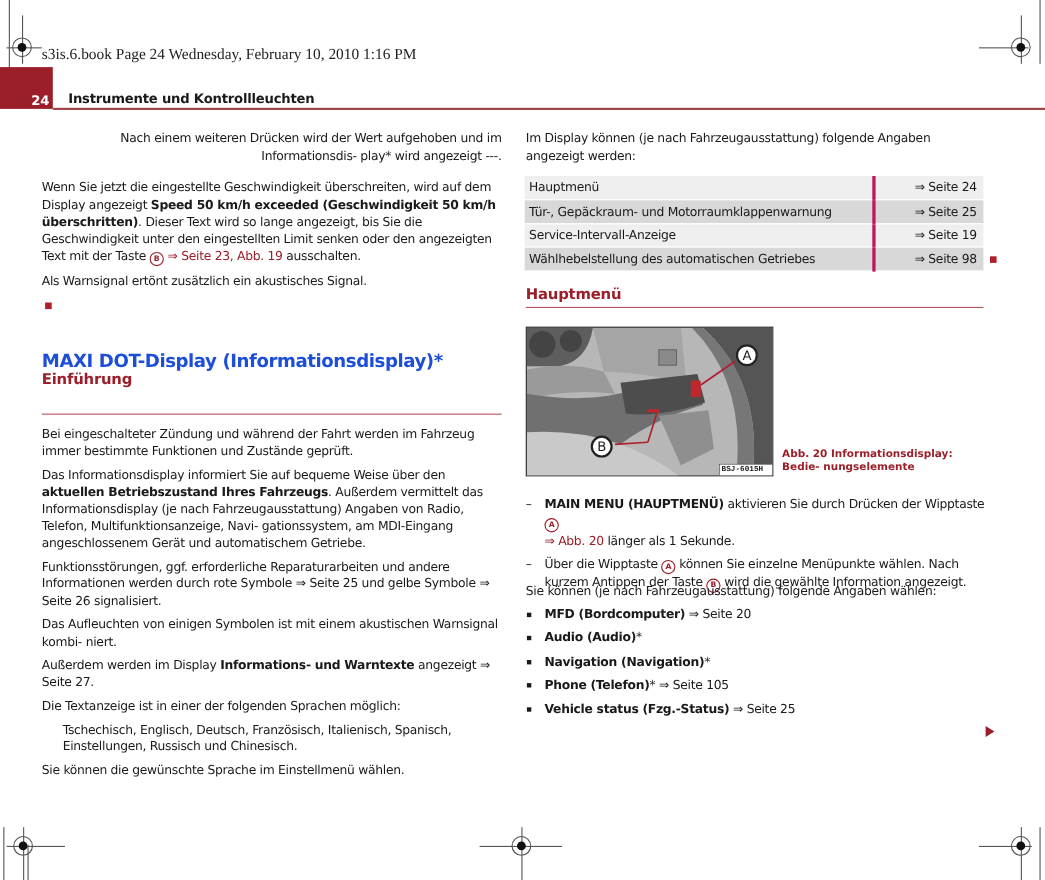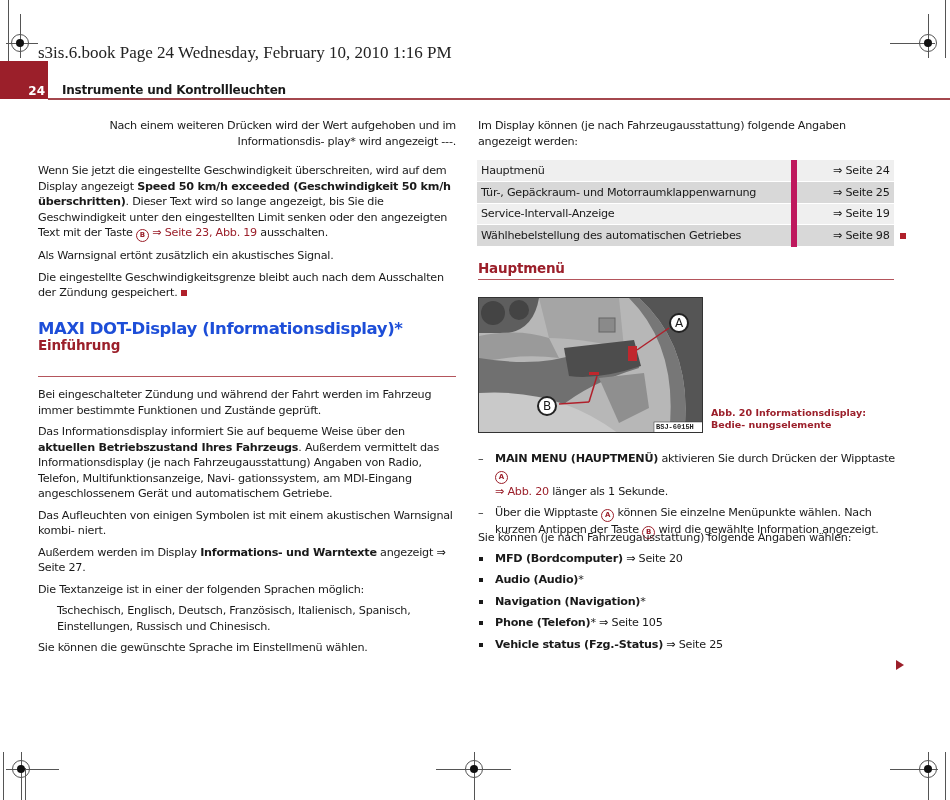--- a/index.html
+++ b/index.html
@@ -6,21 +6,21 @@
   html, body { width: 950px; height: 800px; background: #ffffff; overflow: hidden; }
   body { position: relative; font-family: "DejaVu Sans", sans-serif; color: #1a1a1a; font-size: 11.2px; letter-spacing: -0.25px; }
   .abs { position: absolute; }
 
   
   .crop-v { position: absolute; width: 1px; background: #555; }
   .crop-h { position: absolute; height: 1px; background: #555; }
   .reg { position: absolute; width: 18px; height: 18px; border: 1px solid #555; border-radius: 50%; }
   .reg::after { content: ""; position: absolute; left: 4px; top: 4px; width: 8px; height: 8px; border-radius: 50%; background: #111; }
 
-  .file-info { position: absolute; left: 38px; top: 43px; font-family: "Liberation Serif", serif; font-size: 17px; color: #222; letter-spacing: 0; }
+  .file-info { position: absolute; left: 38px; top: 43px; font-family: "Liberation Serif", serif; font-size: 14px; color: #222; letter-spacing: 0; }
 
   .page-tab { position: absolute; left: 0; top: 61px; width: 48px; height: 38px; background: #9b1f2a; }
   .page-num { position: absolute; left: 0; top: 84px; width: 45px; text-align: right; color: #fff; font-weight: bold; font-size: 12px; letter-spacing: 0; }
   .running-head { position: absolute; left: 62px; top: 83px; font-weight: bold; font-size: 12px; letter-spacing: -0.2px; color: #1a1a1a; }
   .head-rule { position: absolute; left: 48px; top: 98px; width: 902px; height: 2px; background: #a4474d; }
 
   .col { position: absolute; line-height: 15.5px; }
   .col p { margin-bottom: 6px; }
   .red { color: #9b1f2a; }
   .b { font-weight: bold; }
@@ -30,21 +30,21 @@
   .h1 { position: absolute; left: 38px; top: 319px; font-size: 16.5px; font-weight: bold; color: #1d4ed8; letter-spacing: -0.4px; }
   .h2 { position: absolute; font-size: 13.5px; font-weight: bold; color: #9b1f2a; letter-spacing: -0.2px; }
   .h2-rule { position: absolute; height: 1px; background: #b4555c; }
 
   .lang-list { padding-left: 19px; }
 
   .ref-table { position: absolute; left: 477px; top: 160px; width: 417px; border-collapse: collapse; }
   .ref-table td { height: 21.5px; padding: 0 4px; border-bottom: 1px solid #fff; }
   .ref-table tr:nth-child(odd) td { background: #efefef; }
   .ref-table tr:nth-child(even) td { background: #d8d8d8; }
-  .ref-table td.page { width: 100px; border-left: 6px solid #be185d; text-align: left; padding-left: 36px; }
+  .ref-table td.page { width: 100px; border-left: 3px solid #be185d; text-align: left; padding-left: 36px; }
 
   .fig { position: absolute; left: 478px; top: 297px; width: 225px; height: 136px; border: 1px solid #333; background: #a8a8a8; overflow: hidden; }
   .fig-caption { position: absolute; left: 711px; top: 407px; width: 180px; font-size: 9.5px; font-weight: bold; color: #9b1f2a; line-height: 11.5px; letter-spacing: 0; }
 
   .dash-list { position: absolute; left: 478px; width: 420px; line-height: 15.5px; }
   .dash-item { position: relative; padding-left: 17px; margin-bottom: 6px; }
   .dash-item .dash { position: absolute; left: 0; top: 0; }
 
   .bullet-list { position: absolute; left: 478px; top: 551px; width: 420px; }
   .bullet-item { position: relative; padding-left: 17px; height: 21.4px; line-height: 15px; }
@@ -86,30 +86,31 @@
 
 <div class="page-tab"></div>
 <div class="page-num">24</div>
 <div class="running-head">Instrumente und Kontrollleuchten</div>
 <div class="head-rule"></div>
 
 <div class="col" style="left:38px; top:118px; width:418px;">
   <p style="margin-bottom:14px;text-align:right;">Nach einem weiteren Drücken wird der Wert aufgehoben und im Informationsdis- play* wird angezeigt ---.</p>
   <p><span>Wenn Sie jetzt die eingestellte Geschwindigkeit überschreiten, wird auf dem Display angezeigt </span><span class="b">Speed 50 km/h exceeded (Geschwindigkeit 50 km/h überschritten)</span><span>. Dieser Text wird so lange angezeigt, bis Sie die Geschwindigkeit unter den eingestellten Limit senken oder den angezeigten Text mit der Taste </span><span class="circ">B</span> <a class="red">⇒ Seite 23, Abb. 19</a><span> ausschalten.</span></p>
   <p>Als Warnsignal ertönt zusätzlich ein akustisches Signal.</p>
-  <p><span>Die eingestellte Geschwindigkeitsgrenze bleibt auch nach dem Ausschalten der Zündung gespeichert.</span><span class="endmark"></span></p>
+  <p><span class="endmark"></span></p>
 </div>
 
 <div class="h1">MAXI DOT-Display (Informationsdisplay)*</div>
 <div class="h2" style="left:38px; top:337px;">Einführung</div>
 <div class="h2-rule" style="left:38px; top:376px; width:418px;"></div>
 
 <div class="col" style="left:38px; top:387px; width:418px;">
   <p>Bei eingeschalteter Zündung und während der Fahrt werden im Fahrzeug immer bestimmte Funktionen und Zustände geprüft.</p>
   <p><span>Das Informationsdisplay informiert Sie auf bequeme Weise über den </span><span class="b">aktuellen Betriebszustand Ihres Fahrzeugs</span><span>. Außerdem vermittelt das Informationsdisplay (je nach Fahrzeugausstattung) Angaben von Radio, Telefon, Multifunktionsanzeige, Navi- gationssystem, am MDI-Eingang angeschlossenem Gerät und automatischem Getriebe.</span></p>
+  <p><span>Funktionsstörungen, ggf. erforderliche Reparaturarbeiten und andere Informationen werden durch rote Symbole </span><a>⇒ Seite 25</a><span> und gelbe Symbole </span><a>⇒ Seite 26</a><span> signalisiert.</span></p>
   <p>Das Aufleuchten von einigen Symbolen ist mit einem akustischen Warnsignal kombi- niert.</p>
   <p><span>Außerdem werden im Display </span><span class="b">Informations- und Warntexte</span><span> angezeigt </span><a>⇒ Seite 27.</a></p>
   <p>Die Textanzeige ist in einer der folgenden Sprachen möglich:</p>
   <p class="lang-list">Tschechisch, Englisch, Deutsch, Französisch, Italienisch, Spanisch, Einstellungen, Russisch und Chinesisch.</p>
   <p>Sie können die gewünschte Sprache im Einstellmenü wählen.</p>
 </div>
 
 <div class="col" style="left:478px; top:118px; width:420px;">Im Display können (je nach Fahrzeugausstattung) folgende Angaben angezeigt werden:</div>
 
 <table class="ref-table">

